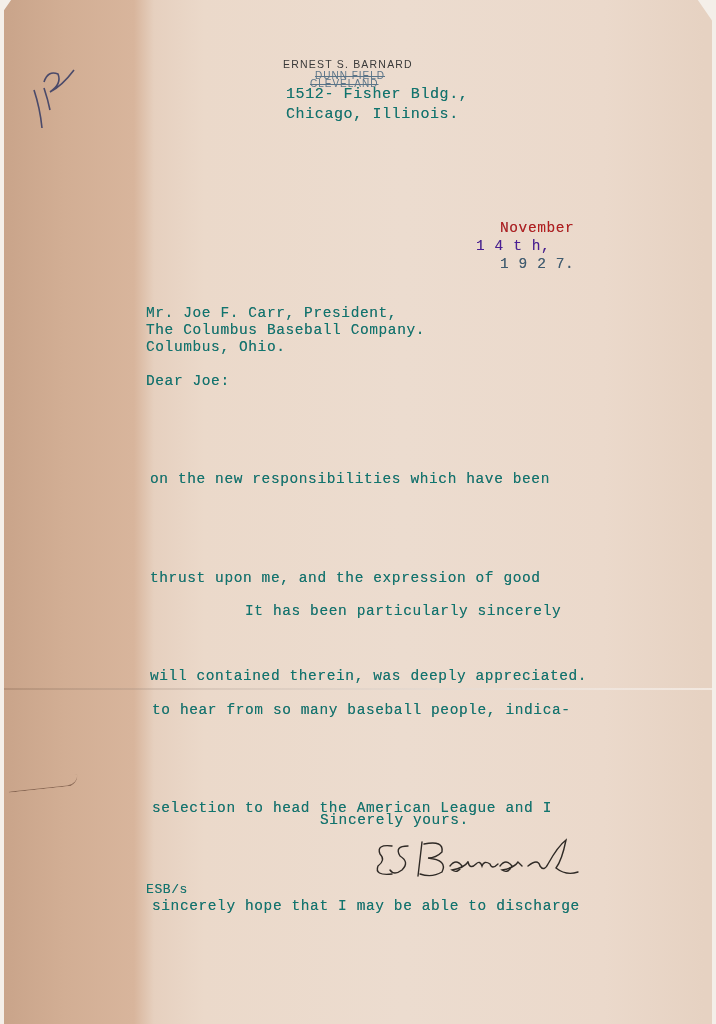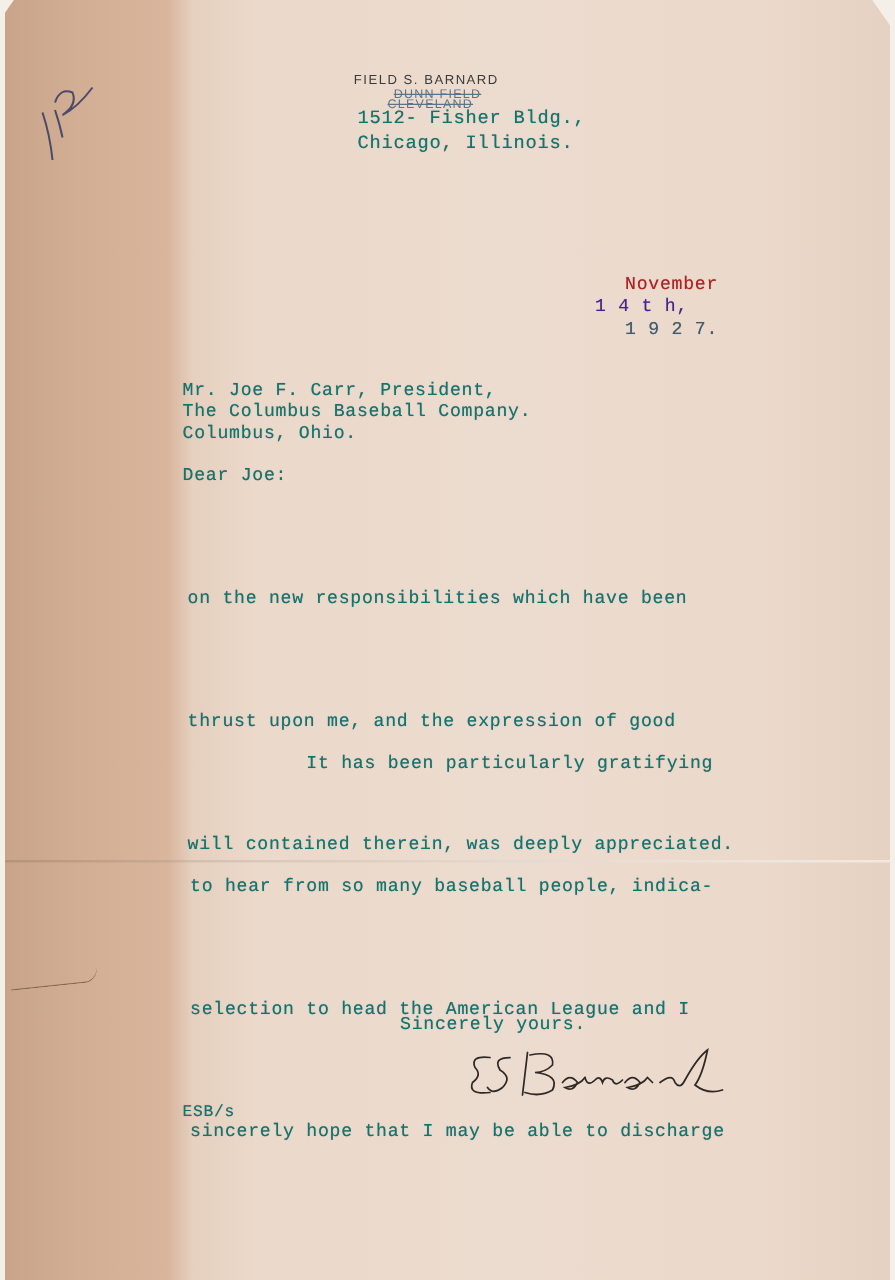--- a/index.html
+++ b/index.html
@@ -55,21 +55,21 @@
 <div class="fold" style="top:688px"></div>
 <div class="tear"></div>
 
 <svg class="handnote" viewBox="0 0 60 70">
   <path d="M6 30 Q12 48 14 68" stroke="#4a4a6a" stroke-width="1.6" fill="none"></path>
   <path d="M16 28 Q20 40 22 50" stroke="#4a4a6a" stroke-width="1.6" fill="none"></path>
   <path d="M16 22 Q20 10 30 14 Q34 24 22 32 Q34 26 46 10" stroke="#4a4a6a" stroke-width="1.6" fill="none"></path>
   <text x="0" y="0" font-size="1" fill="none">112</text>
 </svg>
 
-<div class="letterhead-name">FIELD S. BARNARD</div>
+<div class="letterhead-name">ERNEST S. BARNARD</div>
 <div class="strike" style="top:70px">DUNN FIELD</div>
 <div class="strike" style="top:78px; left:310px">CLEVELAND</div>
 <div class="type" style="left:286px; top:86px; font-size:15px">1512- Fisher Bldg.,</div>
 <div class="type" style="left:286px; top:106px; font-size:15px">Chicago, Illinois.</div>
 
 <div class="type" style="left:500px; top:220px; color:#b91c1c">November</div>
 <div class="type" style="left:476px; top:238px; color:#4c1d95">1 4 t h,</div>
 <div class="type" style="left:500px; top:256px; color:#3f5c70">1 9 2 7.</div>
 
 <div class="type" style="left:146px; top:305px">Mr. Joe F. Carr, President,</div>
@@ -78,21 +78,21 @@
 
 <div class="type" style="left:146px; top:373px">Dear Joe:</div>
 
 <div class="type body-line" style="left:150px; top:398px">
   <div>on the new responsibilities which have been</div>
   <div>thrust upon me, and the expression of good</div>
   <div>will contained therein, was deeply appreciated.</div>
 </div>
 
 <div class="type body-line" style="left:152px; top:530px">
-  <div>          It has been particularly gratifying</div>
+  <div>          It has been particularly sincerely</div>
   <div>to hear from so many baseball people, indica-</div>
   <div>selection to head the American League and I</div>
   <div>sincerely hope that I may be able to discharge</div>
   
   
   
 </div>
 
 <div class="type" style="left:320px; top:812px">Sincerely yours.</div>
 

